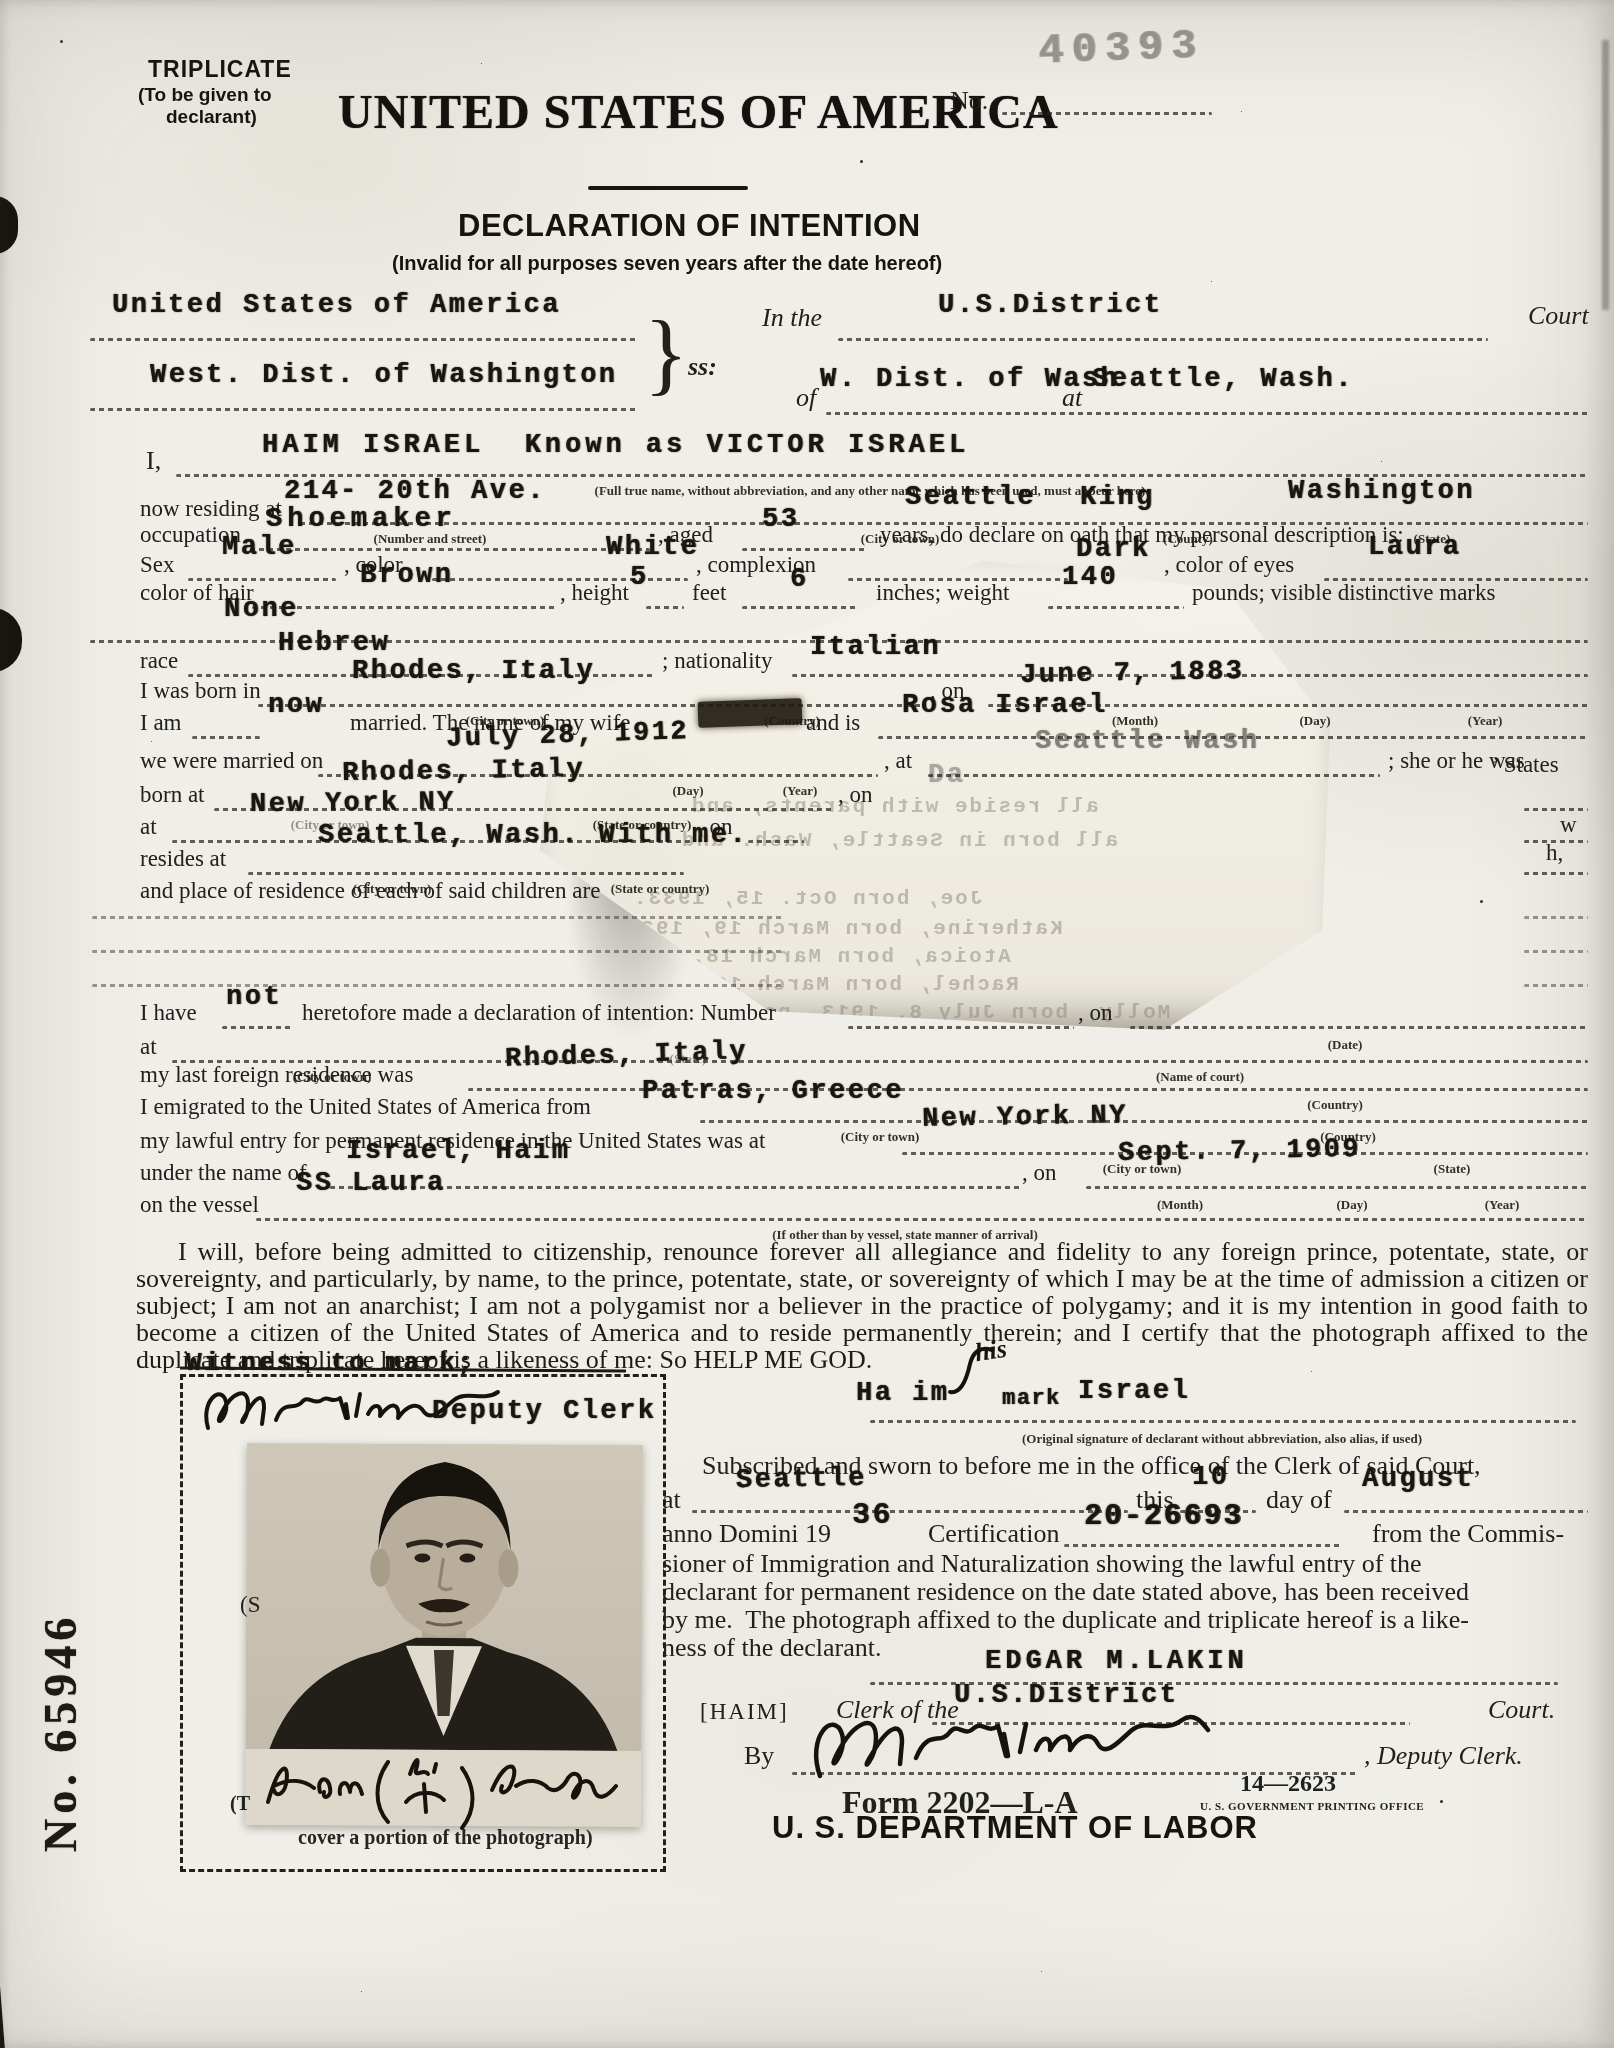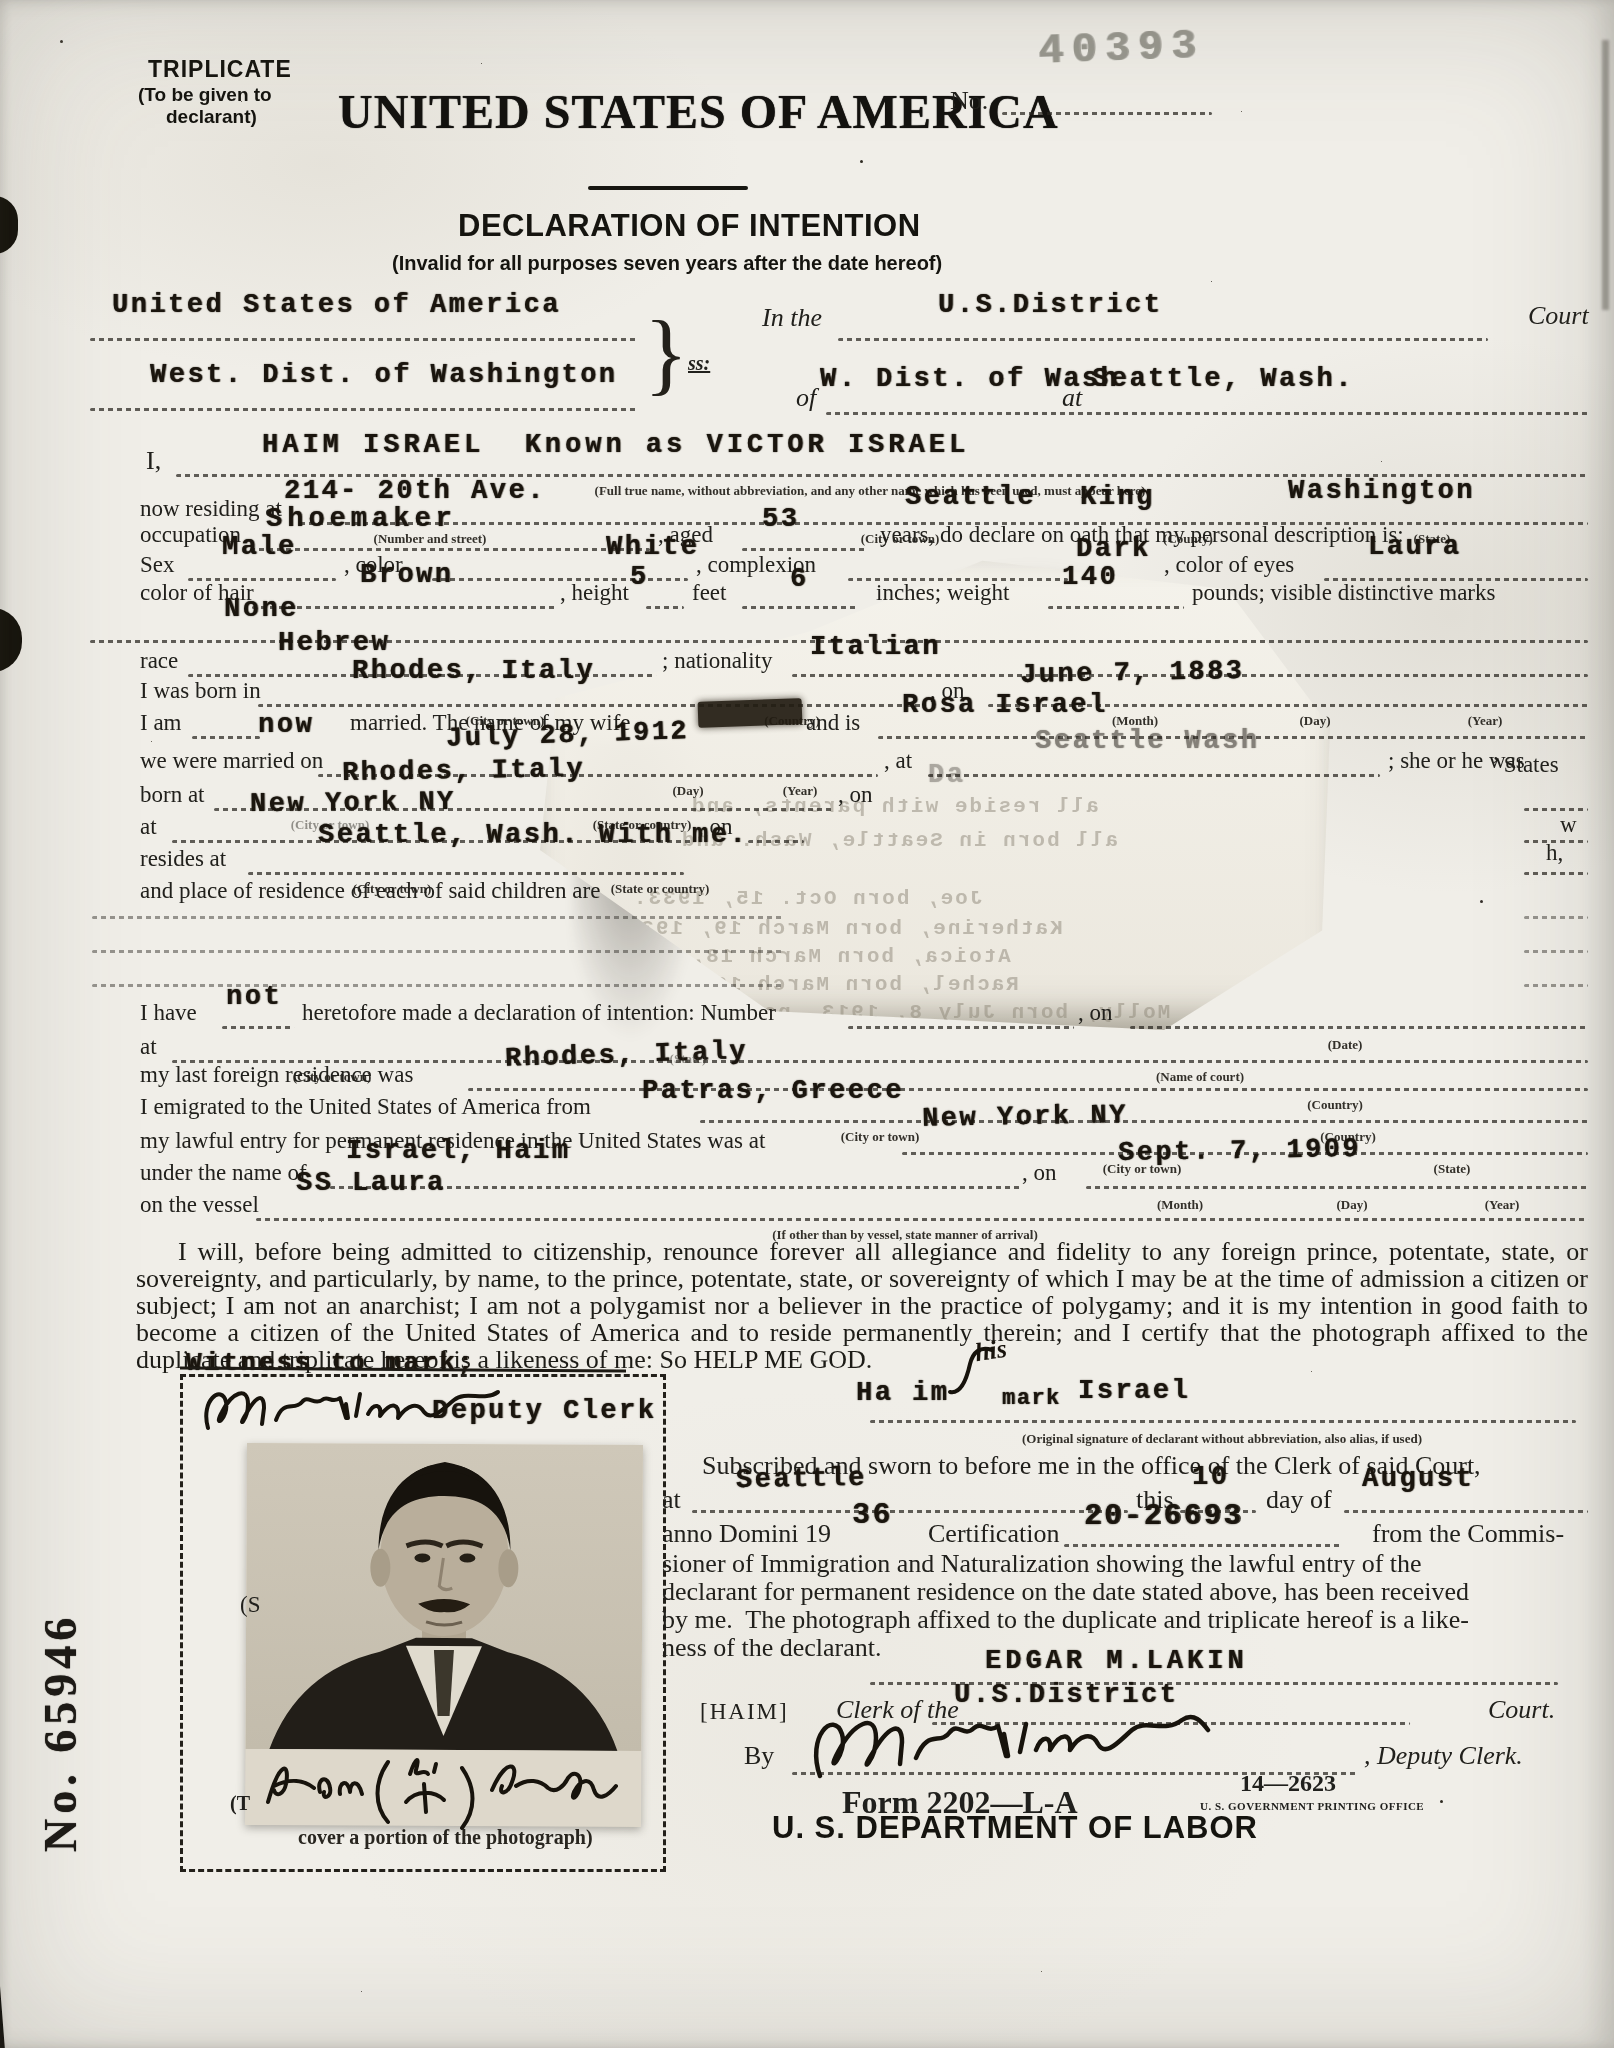--- a/index.html
+++ b/index.html
@@ -73,21 +73,21 @@
   <span class="el gothic" style="left:392px;top:252px;font-size:20px;">(Invalid for all purposes seven years after the date hereof)</span>
   <span class="el lbl" style="left:950px;top:86px;font-size:26px;">No.</span>
   <i class="dot" style="left:1002px;top:112px;width:210px;"></i>
   <span class="el stamp" style="left:1038px;top:28px;">40393</span>
 
   <span class="el tw" style="left:112px;top:292px;">United States of America</span>
   <i class="dot" style="left:90px;top:338px;width:548px;"></i>
   <span class="el tw" style="left:150px;top:362px;">West. Dist. of Washington</span>
   <i class="dot" style="left:90px;top:408px;width:548px;"></i>
   <span class="el" style="left:644px;top:300px;font-size:92px;color:#24211b;">}</span>
-  <span class="el lbl it bold" style="left:688px;top:352px;font-size:20px;text-decoration:underline;">ss:</span>
+  <span class="el lbl it bold" style="left:688px;top:352px;font-size:26px;">ss:</span>
   <span class="el lblr it" style="left:762px;top:302px;">In the</span>
   <span class="el tw" style="left:938px;top:292px;">U.S.District</span>
   <i class="dot" style="left:838px;top:338px;width:650px;"></i>
   <span class="el lblr it" style="left:1528px;top:300px;">Court</span>
   <span class="el lblr it" style="left:796px;top:382px;">of</span>
   <span class="el tw" style="left:820px;top:366px;">W. Dist. of Wash</span>
   <span class="el lblr it" style="left:1062px;top:382px;">at</span>
   <span class="el tw" style="left:1092px;top:366px;">Seattle, Wash.</span>
   <i class="dot" style="left:826px;top:412px;width:762px;"></i>
 
@@ -168,21 +168,21 @@
   <span class="el lbl" style="left:930px;top:678px;">, on</span>
   <span class="el tw t1" style="left:1020px;top:660px;">June 7, 1883</span>
   <i class="dot" style="left:988px;top:704px;width:600px;"></i>
   <span class="el cap" style="left:505px;top:714px;">(City or town)</span>
   <span class="el cap" style="left:792px;top:714px;">(Country)</span>
   <span class="el cap" style="left:1135px;top:714px;">(Month)</span>
   <span class="el cap" style="left:1315px;top:714px;">(Day)</span>
   <span class="el cap" style="left:1485px;top:714px;">(Year)</span>
 
   <span class="el lbl" style="left:140px;top:710px;">I am</span>
-  <span class="el tw" style="left:258px;top:692px;margin-top:20px;">now</span>
+  <span class="el tw" style="left:268px;top:692px;">now</span>
   <i class="dot" style="left:192px;top:736px;width:68px;"></i>
   <span class="el lbl" style="left:350px;top:710px;">married. The name of my wife</span>
   <div class="smudge" style="left:698px;top:700px;width:104px;height:26px;background:#221c12;border-radius:3px;transform:rotate(-2deg);box-shadow:0 0 7px rgba(35,28,18,.85);opacity:.92;"></div>
   <span class="el lbl" style="left:806px;top:710px;">and is</span>
   <span class="el tw" style="left:902px;top:692px;">Rosa Israel</span>
   <i class="dot" style="left:878px;top:736px;width:710px;"></i>
 
   <span class="el lbl" style="left:140px;top:748px;">we were married on</span>
   <span class="el tw t2" style="left:446px;top:722px;">July 28, 1912</span>
   <i class="dot" style="left:318px;top:774px;width:560px;"></i>

